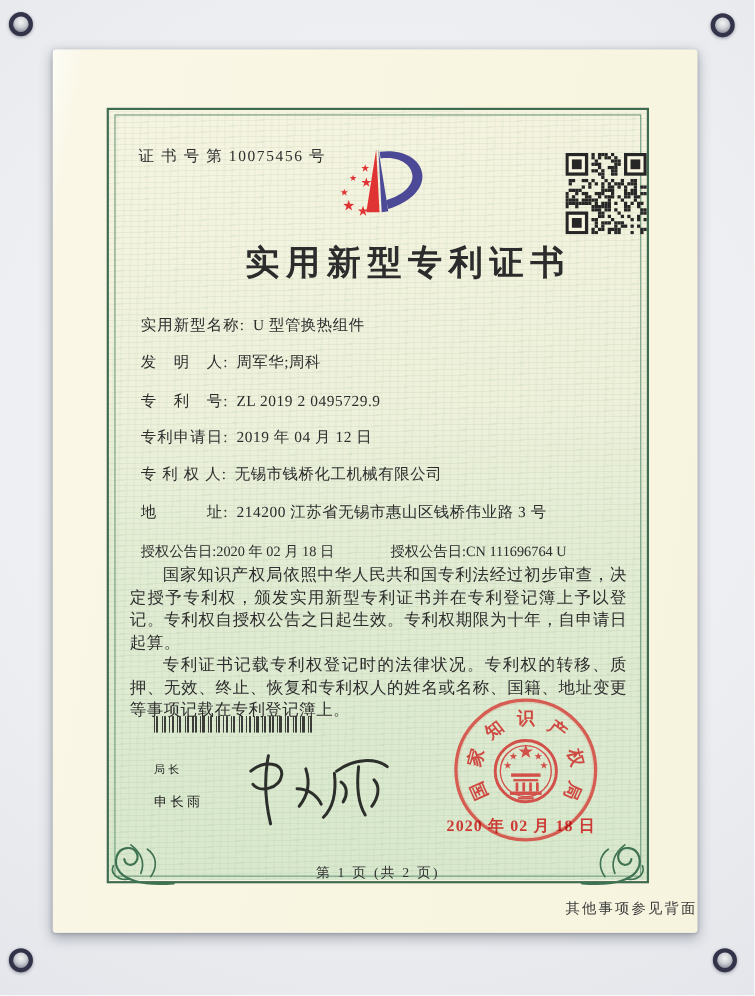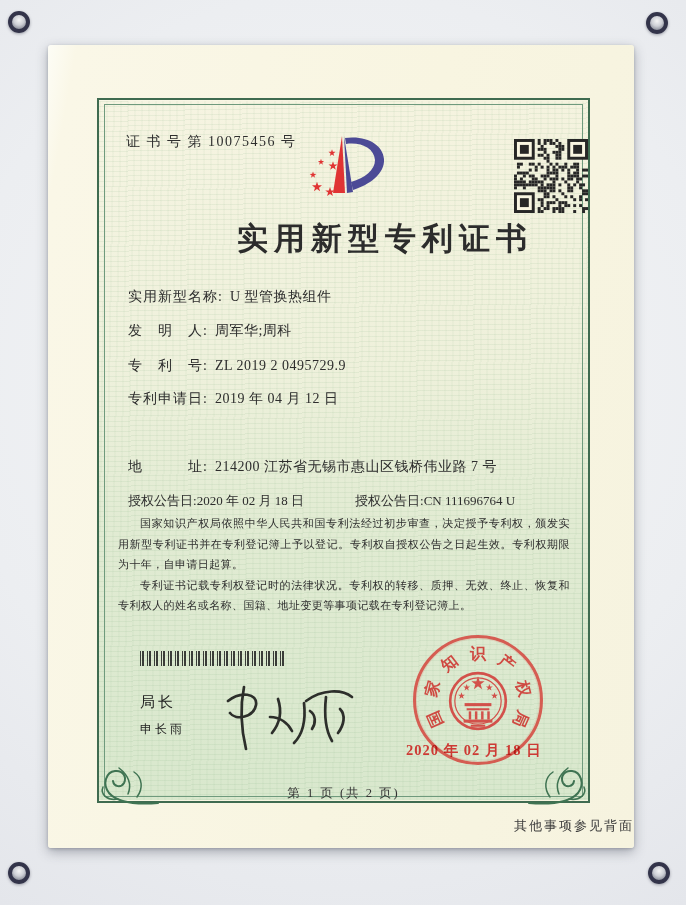--- a/index.html
+++ b/index.html
@@ -34,46 +34,46 @@
   .flourish { position:absolute; z-index:2; }
 
   .content { position:absolute; inset:0; z-index:3; }
 
   .cert-no { position:absolute; left:78px; top:88px; font-size:14px; color:#2e2e2e;
     letter-spacing:1.5px; }
 
   .logo { position:absolute; left:247px; top:84px; width:100px; height:86px; }
   .qr   { position:absolute; left:466px; top:94px; width:74px; height:74px; }
 
-  .title { position:absolute; left:49px; top:173px; width:576px; text-align:center;
+  .title { position:absolute; left:35px; top:173px; width:576px; text-align:center;
     font-size:31px; font-weight:600; color:#2c2c2c; letter-spacing:6px; }
 
   .field-row { position:absolute; left:80px; width:460px; white-space:nowrap;
     font-size:14px; color:#2d2d2d; line-height:20px; }
   .field-row .lbl { letter-spacing:1px; }
   .field-row .val { margin-left:7px; letter-spacing:.5px; }
   .row-0{top:242px} .row-1{top:276px} .row-2{top:311px}
   .row-3{top:344px} .row-4{top:377px} .row-5{top:412px}
   .grant-row { position:absolute; top:446px; left:80px; width:460px; font-size:13px;
     color:#2d2d2d; line-height:20px; white-space:nowrap; }
   .grant-no { position:absolute; left:227px; top:0; }
 
   .body-text { position:absolute; left:70px; top:468px; width:452px;
-    font-size:11px; line-height:20.5px; color:#2e2e2e; text-align:justify; }
+    font-size:15px; line-height:20.5px; color:#2e2e2e; text-align:justify; }
   .body-text p { text-indent:2em; letter-spacing:.4px; }
 
   .barcode { position:absolute; left:92px; top:606px; width:146px; height:15px;
     background: repeating-linear-gradient(90deg,
       #1e1e1e 0 1px, rgba(0,0,0,0) 1px 2px,
       #1e1e1e 2px 4px, rgba(0,0,0,0) 4px 7px,
       #1e1e1e 7px 8px, rgba(0,0,0,0) 8px 9px,
       #1e1e1e 9px 11px, rgba(0,0,0,0) 11px 14px);
     opacity:.85; }
 
-  .director-title { position:absolute; left:92px; top:648px; font-size:15px;
+  .director-title { position:absolute; left:92px; top:648px; font-size:10px;
     color:#222; letter-spacing:3px; }
   .director-name  { position:absolute; left:92px; top:676px; font-size:12px;
     color:#222; letter-spacing:3px; }
   .signature { position:absolute; left:158px; top:628px; width:170px; height:85px; }
 
   .seal { position:absolute; left:365px; top:590px; width:130px; height:130px;
     mix-blend-mode:multiply; opacity:.93; }
   .seal-ring { position:absolute; inset:0; border-radius:50%;
     border:3.5px solid rgba(212,60,54,.88);
     box-shadow: inset 0 0 0 1px rgba(212,60,54,.15); }
@@ -368,22 +368,25 @@
       </div>
       <div class="field-row row-1">
         <span class="lbl">发　明　人:</span><span class="val">周军华;周科</span>
       </div>
       <div class="field-row row-2">
         <span class="lbl">专　利　号:</span><span class="val">ZL 2019 2 0495729.9</span>
       </div>
       <div class="field-row row-3">
         <span class="lbl">专利申请日:</span><span class="val">2019 年 04 月 12 日</span>
       </div>
+      <div class="field-row row-4">
+        <span class="lbl">专 利 权 人:</span><span class="val">无锡市钱桥化工机械有限公司</span>
+      </div>
       <div class="field-row row-5">
-        <span class="lbl">地　　　址:</span><span class="val">214200 江苏省无锡市惠山区钱桥伟业路 7 号</span>
+        <span class="lbl">地　　　址:</span><span class="val">214200 江苏省无锡市惠山区钱桥伟业路 3 号</span>
       </div>
 
       <div class="grant-row">
         <span class="lbl">授权公告日:</span><span class="val">2020 年 02 月 18 日</span>
         <span class="grant-no"><span class="lbl">授权公告日:</span><span class="val">CN 111696764 U</span></span>
       </div>
 
       <div class="body-text">
         <p>国家知识产权局依照中华人民共和国专利法经过初步审查，决定授予专利权，颁发实用新型专利证书并在专利登记簿上予以登记。专利权自授权公告之日起生效。专利权期限为十年，自申请日起算。</p>
         <p>专利证书记载专利权登记时的法律状况。专利权的转移、质押、无效、终止、恢复和专利权人的姓名或名称、国籍、地址变更等事项记载在专利登记簿上。</p>

